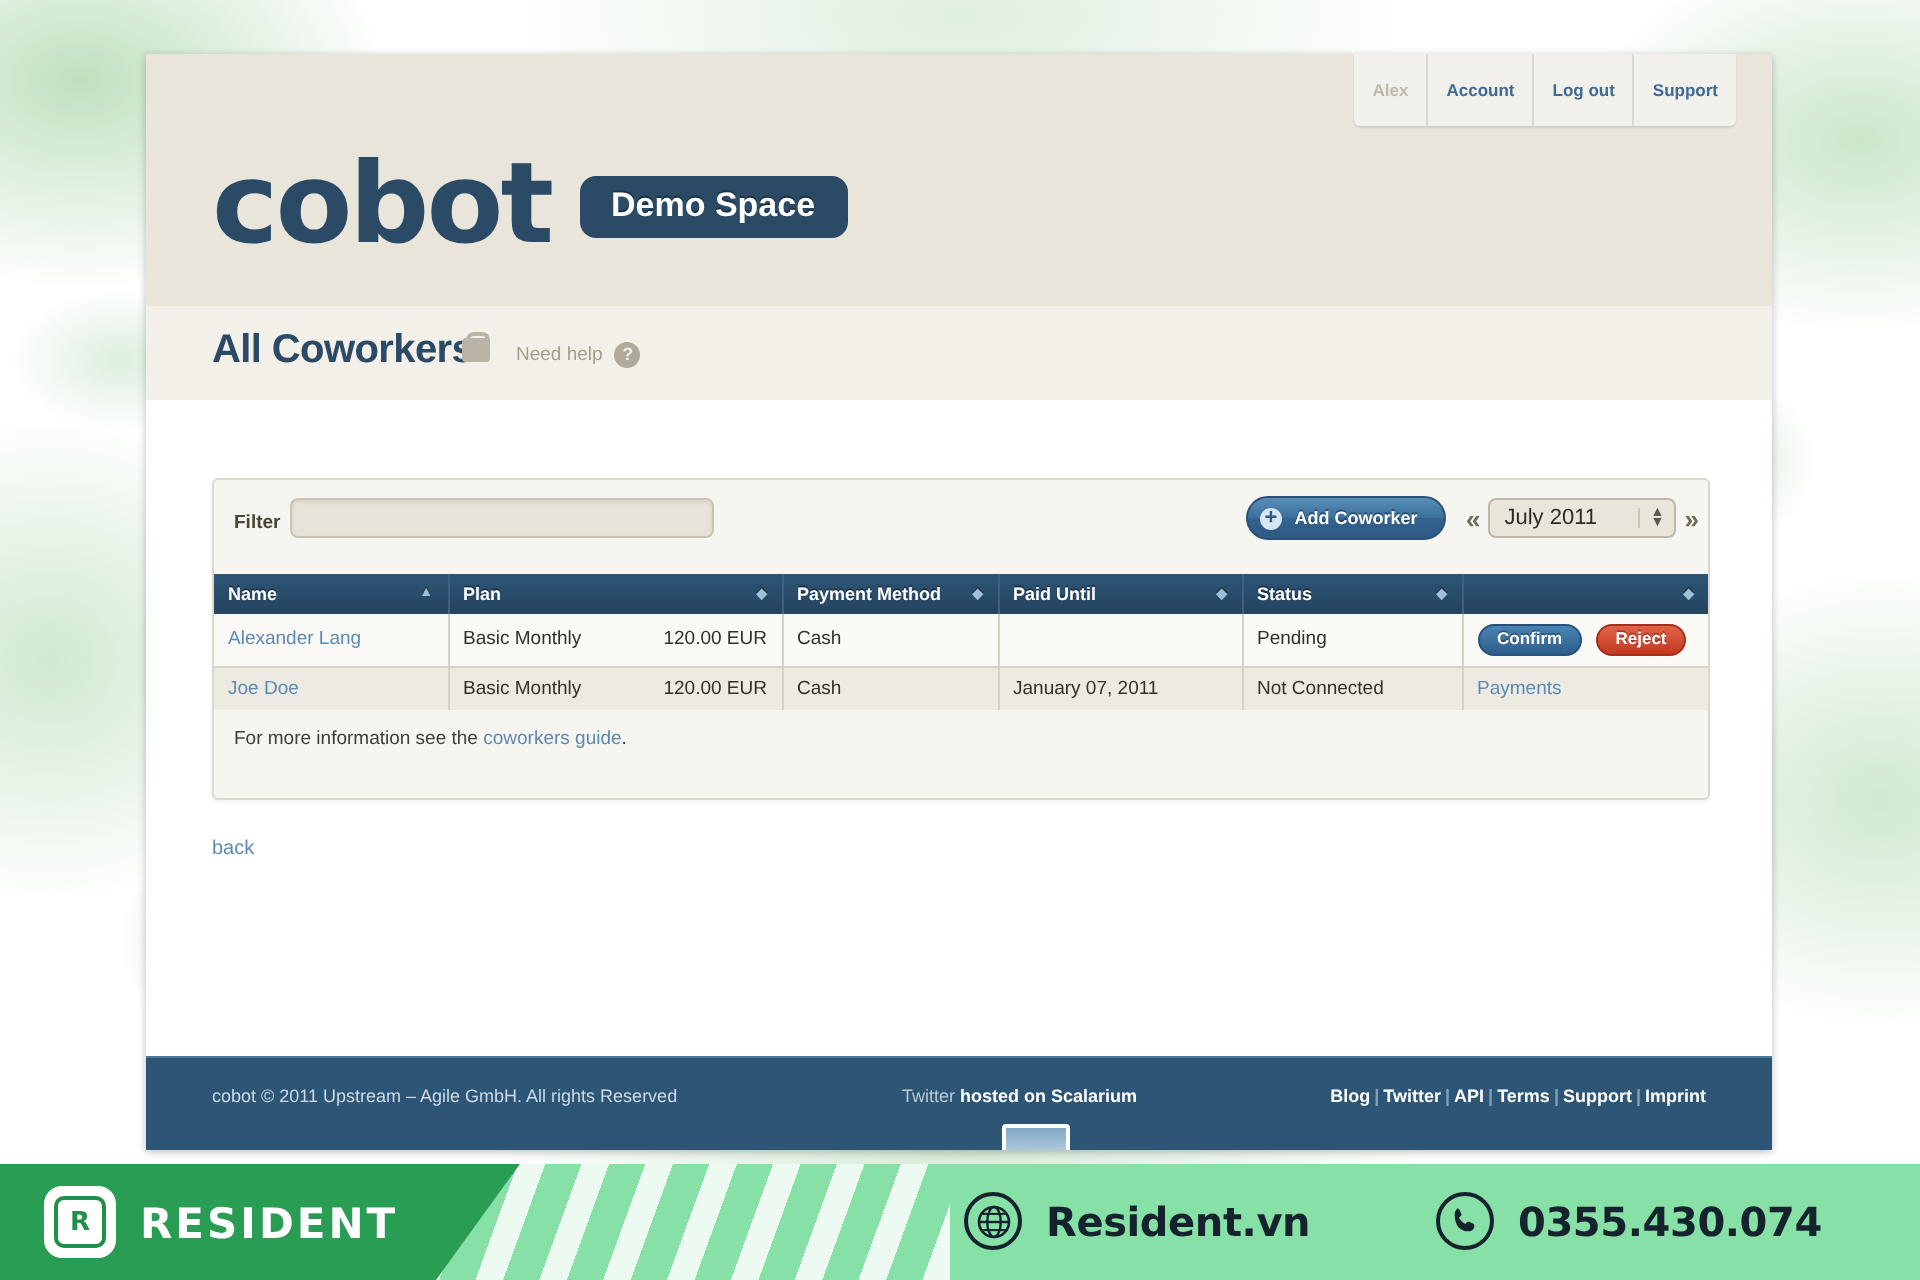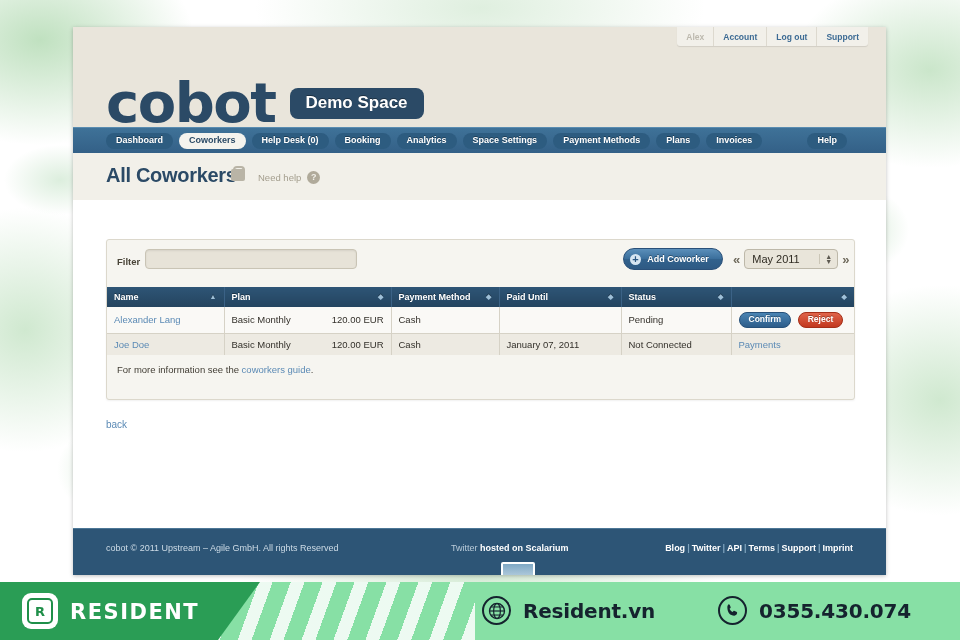--- a/index.html
+++ b/index.html
@@ -48,21 +48,21 @@
     background: #e9e5db;
     box-shadow: 0 1px 4px rgba(0,0,0,0.25);
     overflow: hidden;
   }
 
   
   .topbar {
     position: absolute;
     right: 18px;
     top: 0;
-    height: 19px;
+    height: 36px;
     display: flex;
     align-items: stretch;
     background: #f2f0ea;
     border-bottom-left-radius: 3px;
     border-bottom-right-radius: 3px;
     box-shadow: 0 1px 1px rgba(0,0,0,0.10);
   }
   .topbar a {
     display: flex;
     align-items: center;
@@ -586,33 +586,20 @@
       <a>Log out</a>
       <a>Support</a>
     </div>
 
     <div class="logo-wrap">
       <div class="logo-text">cobot</div>
       <div class="space-badge">Demo Space</div>
     </div>
   </div>
 
-  <div class="navbar">
-    <div class="nav-item">Dashboard</div>
-    <div class="nav-item active">Coworkers</div>
-    <div class="nav-item">Help Desk (0)</div>
-    <div class="nav-item">Booking</div>
-    <div class="nav-item">Analytics</div>
-    <div class="nav-item">Space Settings</div>
-    <div class="nav-item">Payment Methods</div>
-    <div class="nav-item">Plans</div>
-    <div class="nav-item">Invoices</div>
-    <div class="nav-spacer"></div>
-    <div class="nav-item">Help</div>
-  </div>
 
   <div class="title-band">
     <div class="page-title">All Coworkers</div>
     <div class="title-icon"></div>
     <div class="need-help">
       <span>Need help</span>
       <span class="help-dot">?</span>
     </div>
   </div>
 
@@ -626,21 +613,21 @@
 
 
         <div class="btn-blue" id="btn-add-coworker">
           <span class="plus-icon">+</span>
           <span>Add Coworker</span>
         </div>
 
         <div class="pager">
           <div class="pager-arrow">«</div>
           <div class="month-select">
-            <span>May 2011</span>
+            <span>July 2011</span>
             <span class="spinner">
               <span>▲</span>
               <span>▼</span>
             </span>
           </div>
           <div class="pager-arrow">»</div>
         </div>
       </div>
 
       <table class="tbl">

